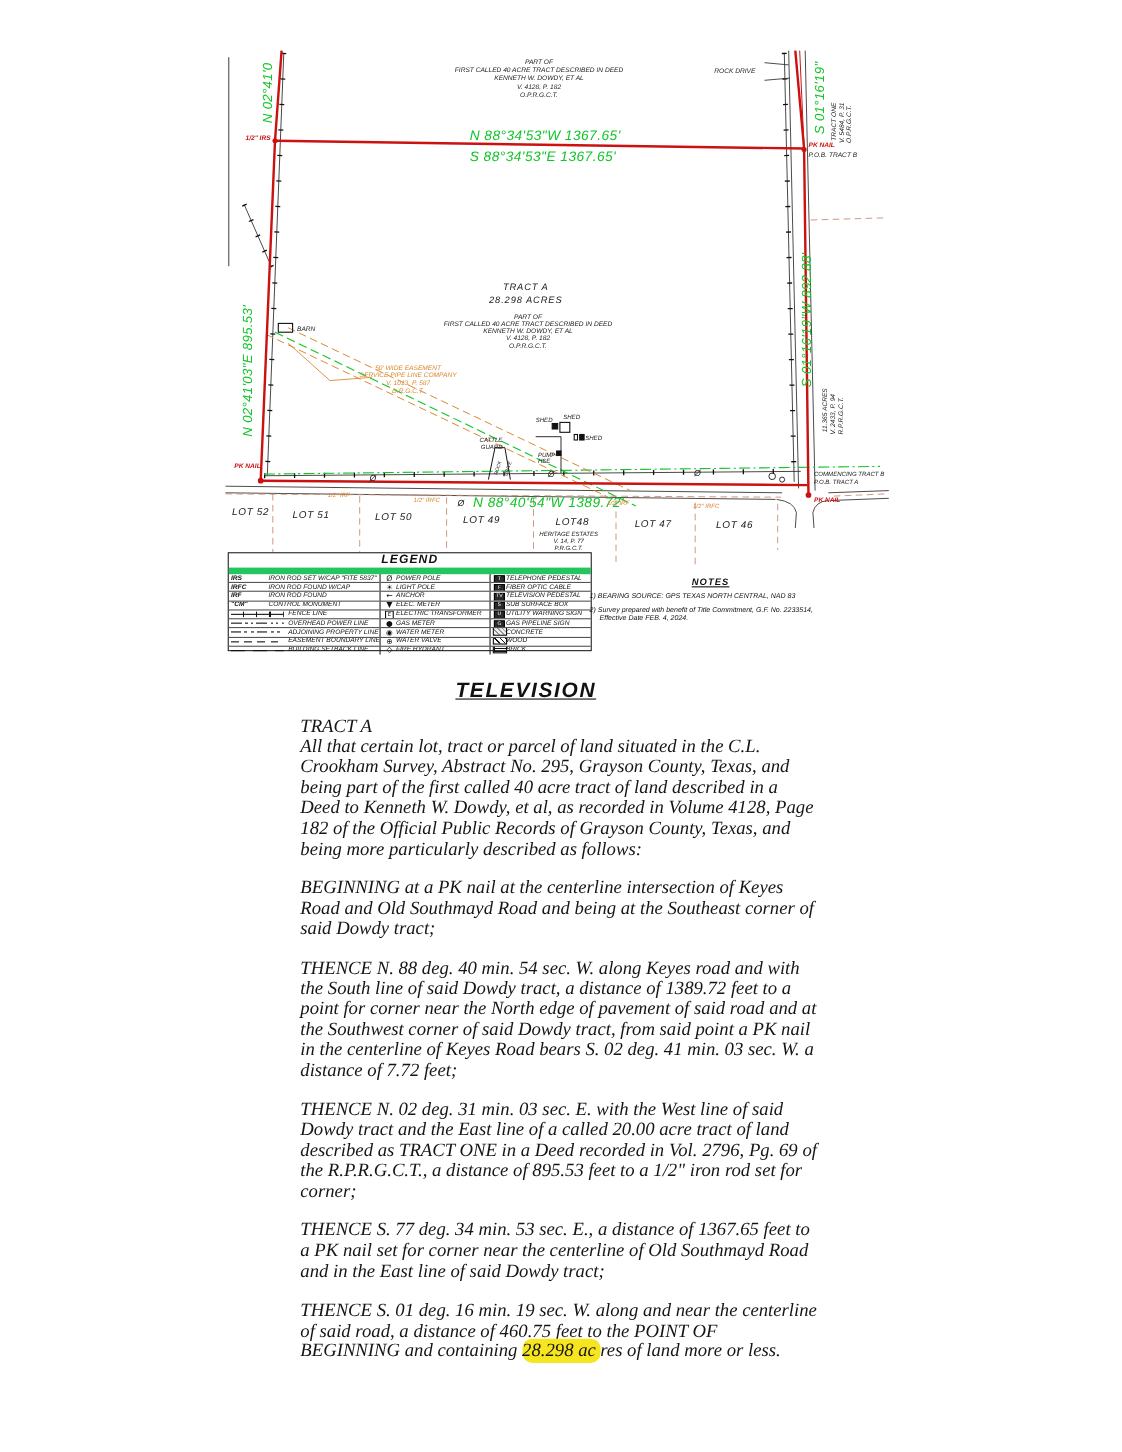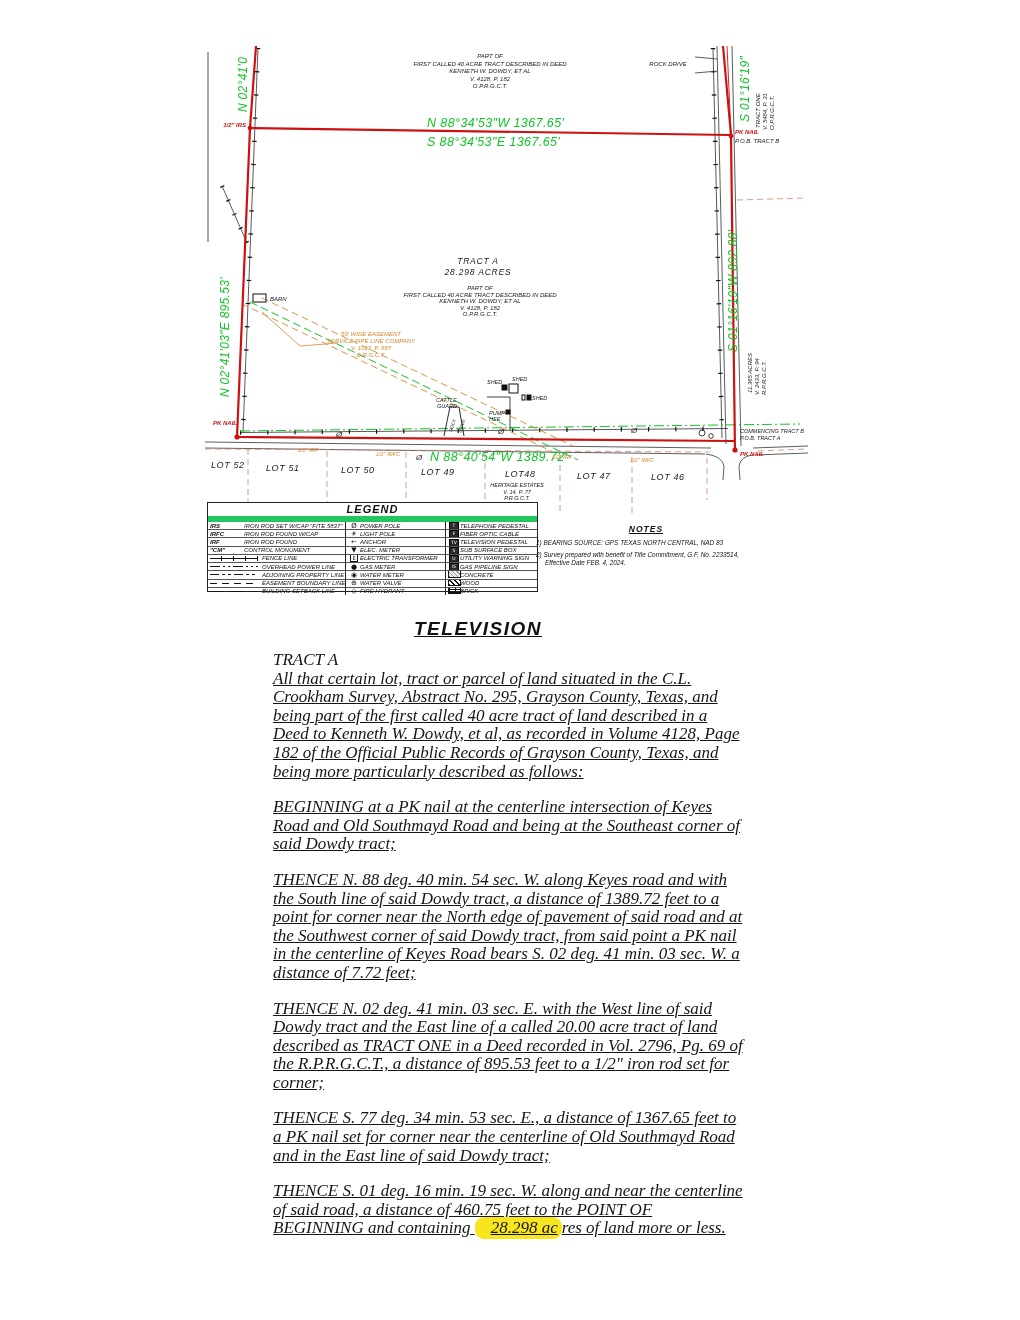--- a/index.html
+++ b/index.html
@@ -54,23 +54,23 @@
   #notes{position:absolute;left:536px;top:524px;width:220px;font-style:italic;color:#111;}
   #notes .ntitle{text-align:center;font-weight:bold;font-size:8.5px;text-decoration:underline;
         letter-spacing:1px;margin-bottom:5px;}
   #notes .nitem{font-size:6.4px;line-height:8px;margin-bottom:4px;padding-left:9px;text-indent:-9px;}
 
   
   #desc-heading{position:absolute;left:414px;top:618px;font:bold italic 19px "Liberation Sans",sans-serif;
         color:#111;text-decoration:underline;letter-spacing:1.5px;}
   #description{position:absolute;left:273px;top:651px;width:470px;
         font:italic 17px/18.6px "Liberation Serif",serif;color:#151515;}
-  #description .para{margin:0 0 17px 0;text-decoration:underline;}
+  #description .para{margin:0 0 17px 0;}
   #description .tract{margin:0;}
-  .hl{background:#f6e51f;border-radius:9px;padding:1px 4px 2px 16px;}
+  .hl{background:#f6e51f;border-radius:9px;padding:1px 4px 2px 0;}
 </style>
 </head>
 <body>
 
 <div id="page">
 
   <svg width="1020" height="612" viewBox="0 0 1020 612" style="position:absolute;left:0;top:0;">
 
     <g>
       <path d="M208,52 L208,242" stroke="#222" stroke-width="0.8" fill="none"></path>
@@ -374,18 +374,18 @@
     <div class="nitem">1) BEARING SOURCE: GPS TEXAS NORTH CENTRAL, NAD 83</div>
     <div class="nitem">2) Survey prepared with benefit of Title Commitment, G.F. No. 2233514, Effective Date FEB. 4, 2024.</div>
   </div>
 
   <div id="desc-heading">TELEVISION</div>
   <div id="description">
     <p class="tract">TRACT A</p>
     <p class="para">All that certain lot, tract or parcel of land situated in the C.L. Crookham Survey, Abstract No. 295, Grayson County, Texas, and being part of the first called 40 acre tract of land described in a Deed to Kenneth W. Dowdy, et al, as recorded in Volume 4128, Page 182 of the Official Public Records of Grayson County, Texas, and being more particularly described as follows:</p>
     <p class="para">BEGINNING at a PK nail at the centerline intersection of Keyes Road and Old Southmayd Road and being at the Southeast corner of said Dowdy tract;</p>
     <p class="para">THENCE N. 88 deg. 40 min. 54 sec. W. along Keyes road and with the South line of said Dowdy tract, a distance of 1389.72 feet to a point for corner near the North edge of pavement of said road and at the Southwest corner of said Dowdy tract, from said point a PK nail in the centerline of Keyes Road bears S. 02 deg. 41 min. 03 sec. W. a distance of 7.72 feet;</p>
-    <p class="para">THENCE N. 02 deg. 41 min. 03 sec. E. with the West line of said Dowdy tract and the East line of a called 20.00 acre tract of land described as TRACT ONE in a Deed recorded in Vol. 2796, Pg. 69 of the R.P.R.G.C.T., a distance of 895.53 feet to a 1/2" iron rod set for corner;</p>
+    <p class="para">THENCE N. 02 deg. 31 min. 03 sec. E. with the West line of said Dowdy tract and the East line of a called 20.00 acre tract of land described as TRACT ONE in a Deed recorded in Vol. 2796, Pg. 69 of the R.P.R.G.C.T., a distance of 895.53 feet to a 1/2" iron rod set for corner;</p>
     <p class="para">THENCE S. 77 deg. 34 min. 53 sec. E., a distance of 1367.65 feet to a PK nail set for corner near the centerline of Old Southmayd Road and in the East line of said Dowdy tract;</p>
     <p class="para"><span>THENCE S. 01 deg. 16 min. 19 sec. W. along and near the centerline of said road, a distance of 460.75 feet to the POINT OF BEGINNING and containing </span><span class="hl">28.298 ac</span><span>res of land more or less.</span></p>
   </div>
 
 </div>
 
 </body></html>

